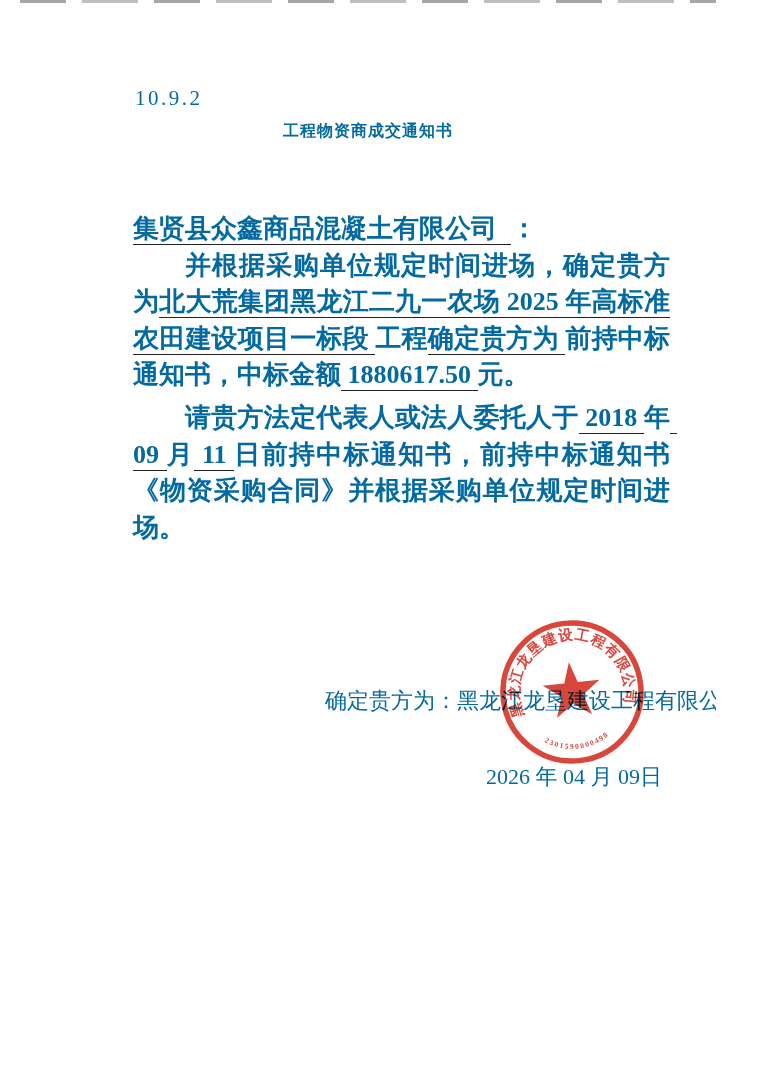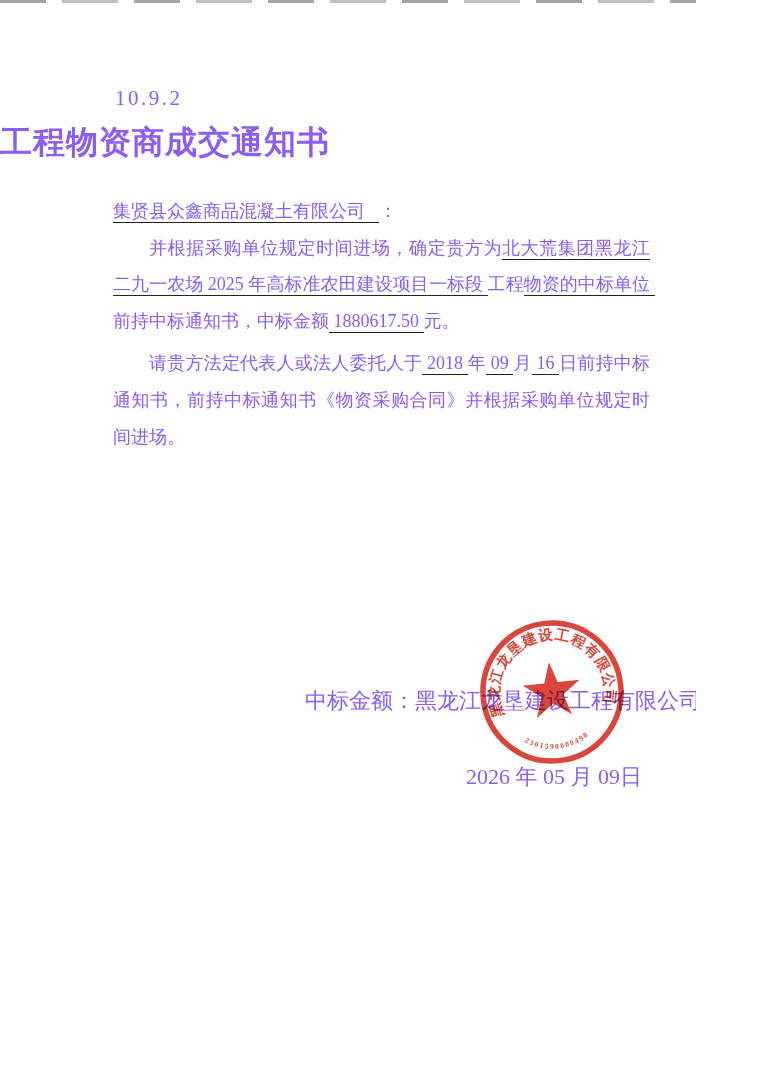--- a/index.html
+++ b/index.html
@@ -1,38 +1,39 @@
 <!DOCTYPE html>
 <html><head>
 <meta charset="utf-8">
 <style>
   html,body { margin:0; padding:0; background:#fff; }
   .page {
     position:relative; width:696px; height:1074px; background:#ffffff;
-    overflow:hidden; color:#8b5cf6;
+    overflow:hidden; color:#0369a1;
     font-family:"Liberation Serif","DejaVu Serif",serif;
+    margin-left:20px;
   }
   .scan-artifact {
     position:absolute; top:0; left:0; width:760px; height:3px;
     background:
       repeating-linear-gradient(90deg,
         rgba(90,95,100,.55) 0 46px, rgba(90,95,100,0) 46px 62px,
         rgba(90,95,100,.4) 62px 118px, rgba(90,95,100,0) 118px 134px);
   }
   .doc-number {
     position:absolute; left:115px; top:86px;
     font-size:21px; letter-spacing:2.5px;
   }
   .title {
     position:absolute; left:0; top:121px; width:100%; margin:0;
-    text-align:left; font-size:32px; font-weight:bold; letter-spacing:1px;
+    text-align:center; font-size:16px; font-weight:bold; letter-spacing:1px;
   }
   .body {
-    position:absolute; left:113px; top:193px; width:537px;
-    font-size:18px; line-height:36.6px; text-align:justify;
+    position:absolute; left:113px; top:211px; width:537px;
+    font-size:26px; line-height:36.6px; text-align:justify;font-weight:bold;
   }
   .recipient { white-space:pre-wrap; }
   .para { margin:0; text-indent:2em; white-space:pre-wrap; }
   .para-contract { margin-top:6px; }
   .u { border-bottom:1.6px solid #222; padding-bottom:1px; }
   .pad-r { padding-right:14px; }
   .signature {
     position:absolute; left:305px; top:686px; font-size:22px; white-space:pre;
   }
   .date-line {
@@ -57,29 +58,29 @@
   <div class="scan-artifact"></div>
 
   <div class="doc-number">10.9.2</div>
 
   <h1 class="title">工程物资商成交通知书</h1>
 
   <div class="body">
 
     <div class="recipient"><span class="u pad-r">集贤县众鑫商品混凝土有限公司</span><span>：</span></div>
 
-    <p class="para"><span>并根据采购单位规定时间进场，确定贵方为</span><span class="u">北大荒集团黑龙江二九一农场 2025 年高标准农田建设项目一标段 </span><span>工程</span><span class="u">物资的中标单位 </span><span>前持中标通知书，中标金额</span><span class="u"> 1880617.50 </span><span>元。</span></p>
+    <p class="para"><span>并根据采购单位规定时间进场，确定贵方为</span><span class="u">北大荒集团黑龙江二九一农场 2025 年高标准农田建设项目一标段 </span><span>工程</span><span class="u">确定贵方为 </span><span>前持中标通知书，中标金额</span><span class="u"> 1880617.50 </span><span>元。</span></p>
 
-    <p class="para para-contract"><span>请贵方法定代表人或法人委托人于</span><span class="u"> 2018 </span><span>年</span><span class="u"> 09 </span><span>月</span><span class="u"> 16 </span><span>日</span><span>前持中标通知书，前持中标通知书《物资采购合同》并根据采购单位规定时间进场。</span></p>
+    <p class="para para-contract"><span>请贵方法定代表人或法人委托人于</span><span class="u"> 2018 </span><span>年</span><span class="u"> 09 </span><span>月</span><span class="u"> 11 </span><span>日</span><span>前持中标通知书，前持中标通知书《物资采购合同》并根据采购单位规定时间进场。</span></p>
 
   </div>
 
-  <div class="signature"><span>中标金额：</span><span>黑龙江龙垦建设工程有限公司</span></div>
+  <div class="signature"><span>确定贵方为：</span><span>黑龙江龙垦建设工程有限公司</span></div>
 
-  <div class="date-line">2026 年 05 月 09日</div>
+  <div class="date-line">2026 年 04 月 09日</div>
 
   <svg class="stamp" width="174" height="174" viewBox="-87 -87 174 174">
     <g transform="rotate(-6)">
       <circle r="69" fill="none" stroke-width="5.5" stroke="#d6382c"></circle>
       <polygon points="0,-30 6.76,-9.3 28.53,-9.27 10.94,3.55 17.63,24.27 0,11.5 -17.63,24.27 -10.94,3.55 -28.53,-9.27 -6.76,-9.3" fill="#d6382c"></polygon>
       <path id="ringPath" d="M -51,15 A 53,53 0 1 1 51,15" fill="none"></path>
       <path id="serialPath" d="M -35,45 A 57,57 0 0 0 35,45" fill="none"></path>
       <text class="ring-text" fill="#d6382c">
         <textPath href="#ringPath" startOffset="50%" text-anchor="middle">黑龙江龙垦建设工程有限公司</textPath>
       </text>

